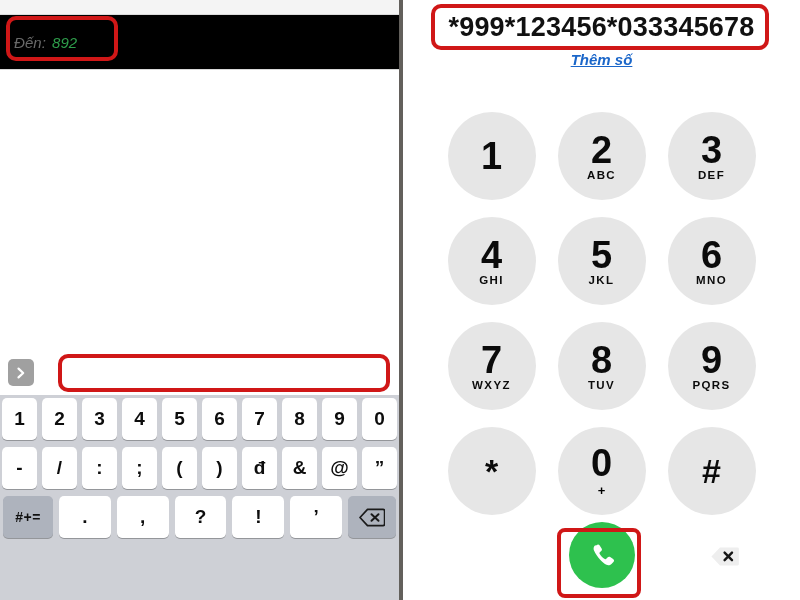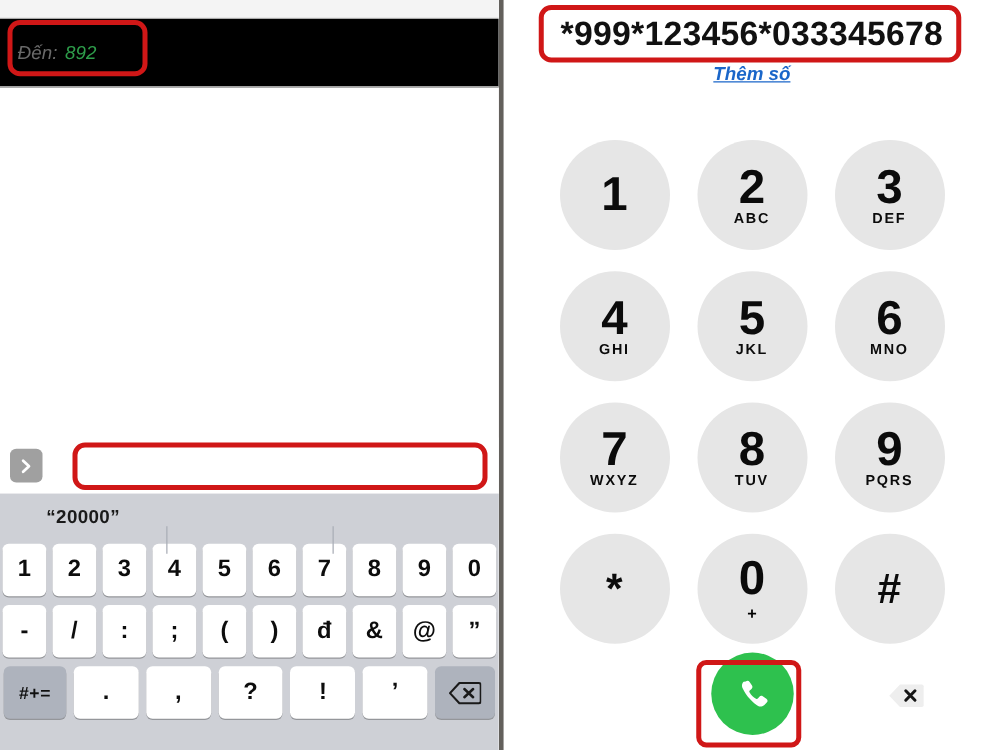--- a/index.html
+++ b/index.html
@@ -213,25 +213,20 @@
     <div class="compose-bar">
       <div class="expand-btn">
         <svg width="14" height="14" viewBox="0 0 14 14" aria-hidden="true">
           <path d="M4.5 2.6 L9.2 7 L4.5 11.4" fill="none" stroke="#ffffff" stroke-width="2.2" stroke-linecap="round" stroke-linejoin="round"></path>
         </svg>
       </div>
     </div>
 
     <div id="keyboard">
 
-      <div class="suggest-bar">
-        <div class="suggest-cell">“20000”</div>
-        <div class="suggest-cell"></div>
-        <div class="suggest-cell"></div>
-      </div>
 
       <div class="kb-row r1">
         <div class="key">1</div>
         <div class="key">2</div>
         <div class="key">3</div>
         <div class="key">4</div>
         <div class="key">5</div>
         <div class="key">6</div>
         <div class="key">7</div>
         <div class="key">8</div>

